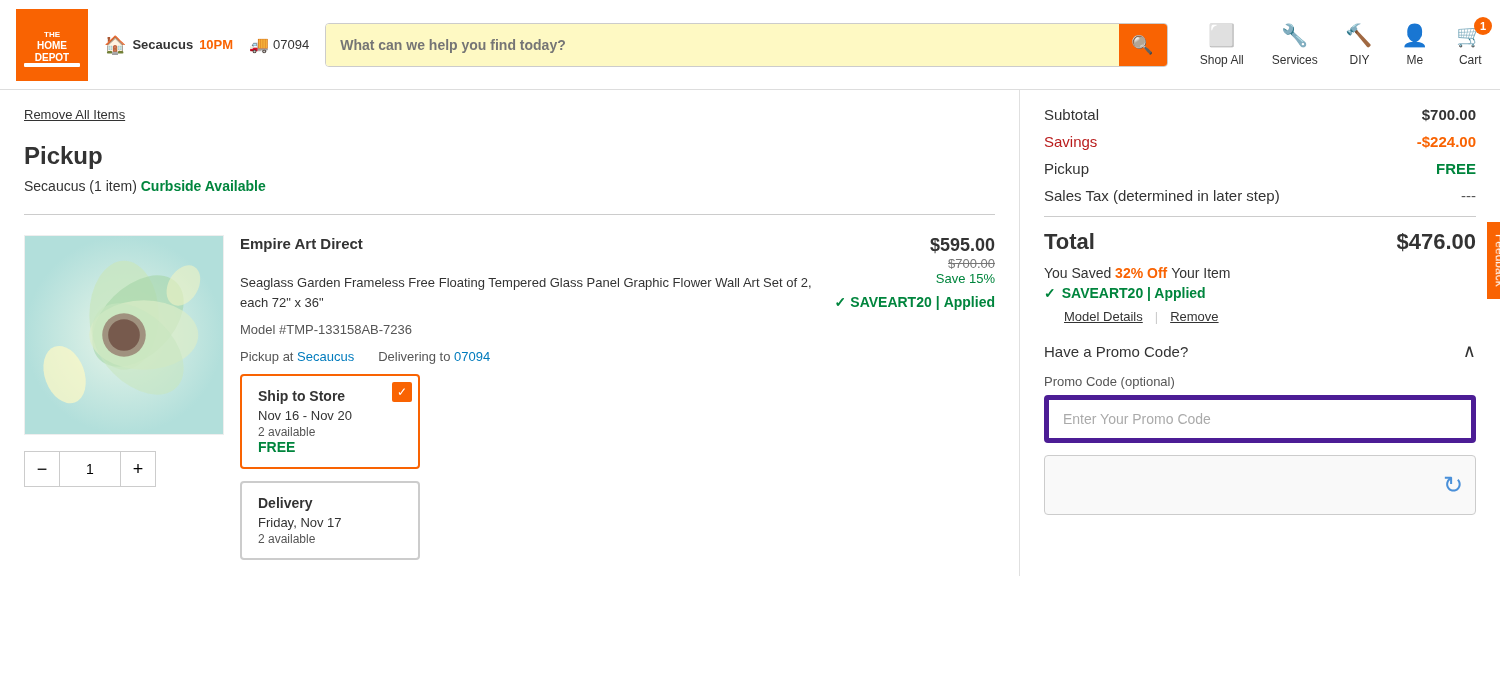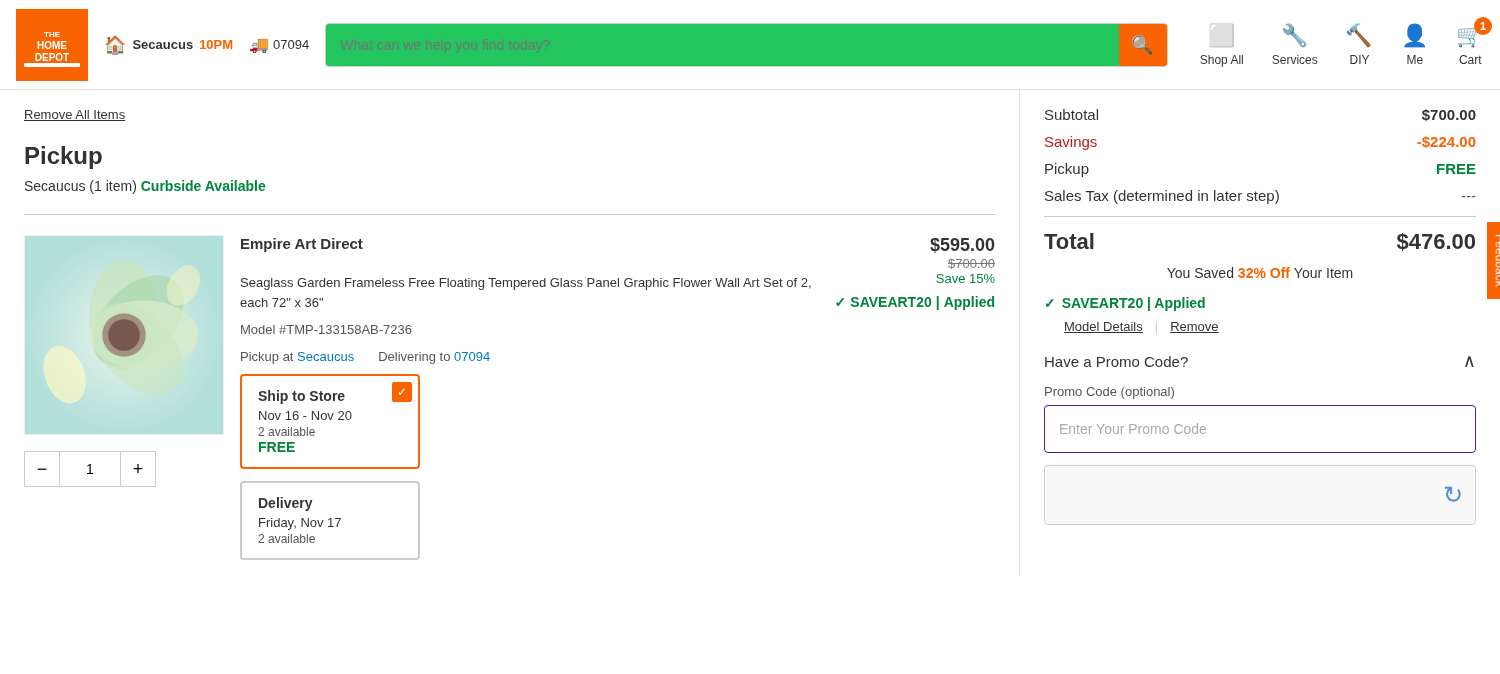--- a/index.html
+++ b/index.html
@@ -46,22 +46,23 @@
       border-radius: 4px;
       overflow: hidden;
       height: 44px;
     }
     .search-bar input {
       flex: 1;
       border: none;
       outline: none;
       padding: 0 14px;
       font-size: 14px;
-      background: #22c55e;
+      background: #fef9c3;
       height: 100%;
+      font-weight: bold;
     }
     .search-btn {
       background: #f96302;
       border: none;
       width: 48px;
       height: 100%;
       cursor: pointer;
       display: flex; align-items: center; justify-content: center;
       color: #fff; font-size: 18px;
     }
@@ -276,22 +277,21 @@
     .total-row {
       display: flex;
       justify-content: space-between;
       align-items: center;
       margin-bottom: 10px;
     }
     .total-label { font-size: 22px; font-weight: bold; }
     .total-value { font-size: 22px; font-weight: bold; }
     .saved-note {
       font-size: 14px;
-      margin-bottom: 14px;
-      text-align: center;
+      margin-bottom: 4px;
     }
     .saved-note .pct { color: #f96302; font-weight: bold; }
     .saved-note .saved-text { color: #333; }
     .applied-promo {
       display: flex;
       align-items: center;
       gap: 6px;
       color: #00853d;
       font-weight: bold;
       font-size: 14px;
@@ -314,21 +314,21 @@
       font-size: 15px;
       font-weight: normal;
       margin-bottom: 12px;
       cursor: pointer;
     }
     .promo-toggle .chevron { font-size: 18px; }
     .promo-label-optional { font-size: 13px; color: #555; margin-bottom: 6px; }
     .promo-input {
       width: 100%;
       height: 48px;
-      border: 1px solid #4c1d95;
+      border: 5px solid #4c1d95;
       border-radius: 4px;
       padding: 0 14px;
       font-size: 14px;
       outline: none;
       color: #aaa;
     }
     .promo-input::placeholder { color: #aaa; }
     .captcha-area {
       margin-top: 12px;
       border: 1px solid #ccc;

